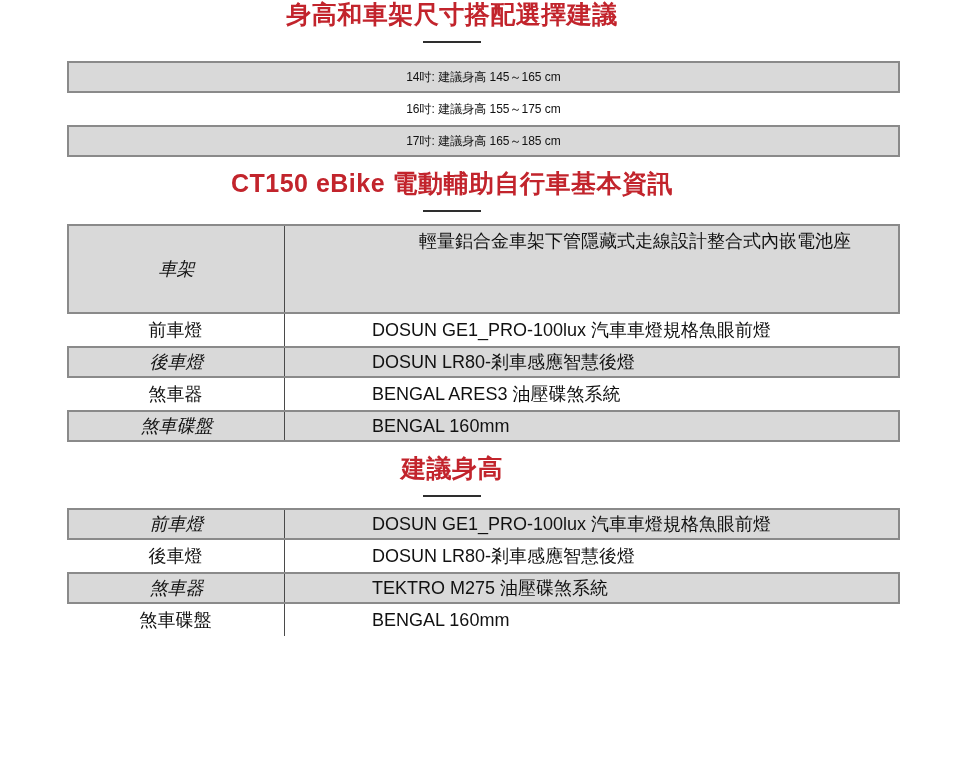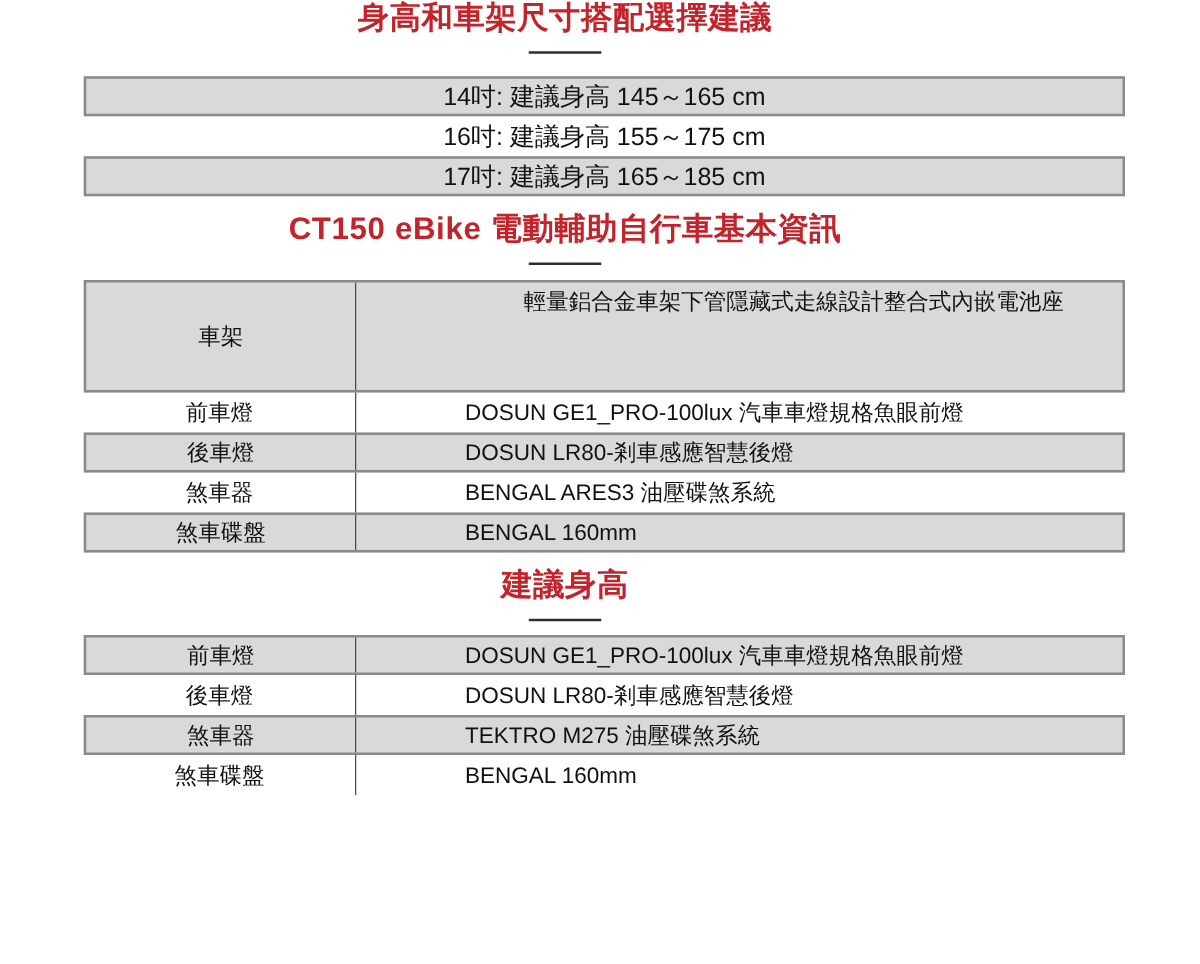--- a/index.html
+++ b/index.html
@@ -43,21 +43,21 @@
   .tbl-spec { margin-top: 12px; }
   .tbl-spec-b { margin-top: 11px; }
 
   
   .srow {
     box-sizing: border-box;
     height: 32px;
     display: flex;
     align-items: center;
     justify-content: center;
-    font-size: 20px;
+    font-size: 12px;
   }
   
   .prow {
     box-sizing: border-box;
     height: 32px;
     display: flex;
     font-size: 18px;
   }
   .prow.tall { height: 90px; }
   .shaded {
@@ -66,21 +66,21 @@
   }
   .cell-label {
     box-sizing: border-box;
     width: 218px;
     border-right: 1.5px solid var(--divider, #4a4a4a);
     display: flex;
     align-items: center;
     justify-content: center;
     flex-shrink: 0;
   }
-  .prow.shaded .cell-label { width: 216px; }
+  .prow.shaded .cell-label { width: 216px; font-style: italic; }
   .cell-value {
     box-sizing: border-box;
     flex: 1;
     display: flex;
     align-items: center;
     padding-left: 87px;
   }
   .cell-value.multi {
     align-items: flex-start;
     justify-content: center;

